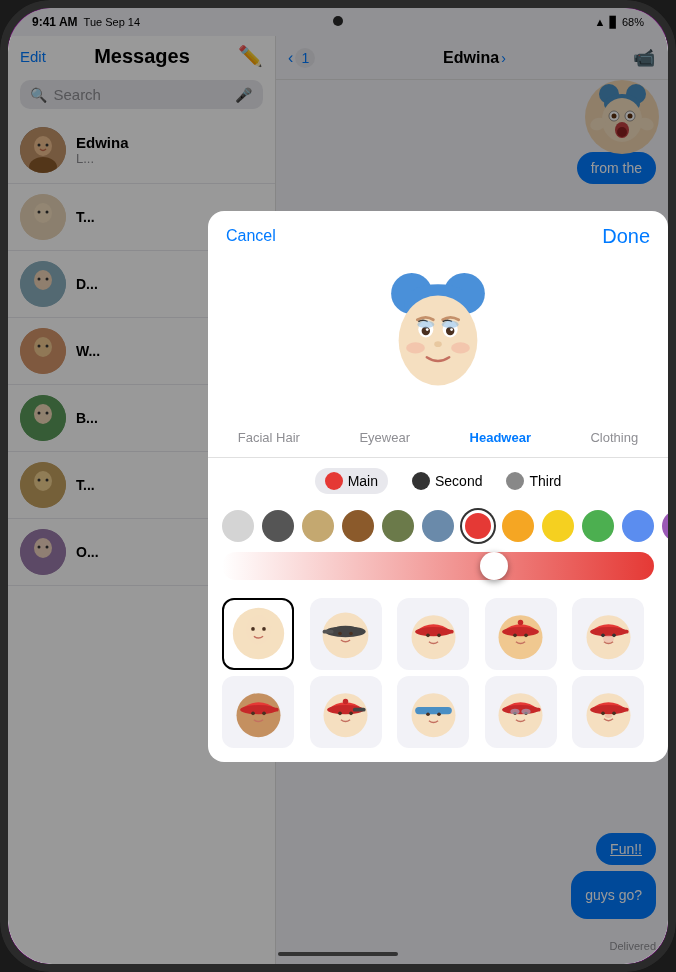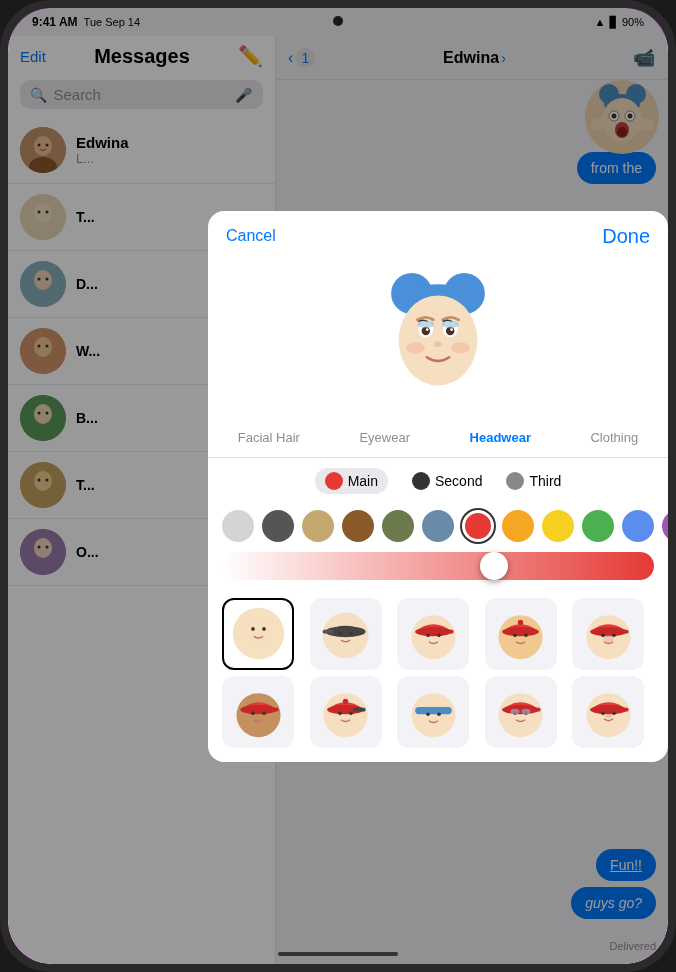--- a/index.html
+++ b/index.html
@@ -385,21 +385,21 @@
   <div class="screen">
 
     <div class="status-bar">
       <div style="display:flex;gap:6px;align-items:center;">
         <span class="status-time">9:41 AM</span>
         <span class="status-time" style="font-weight:400;font-size:11px;">Tue Sep 14</span>
       </div>
       <div class="status-right">
         <span>▲</span>
         <span>▊</span>
-        <span style="font-size:11px;">90%</span>
+        <span style="font-size:11px;">68%</span>
       </div>
     </div>
 
     <div class="top-camera"></div>
 
     <div class="main-layout">
 
       <div class="sidebar">
         <div class="sidebar-header">
           <span class="sidebar-edit">Edit</span>
@@ -552,21 +552,21 @@
               <ellipse cx="13" cy="44" rx="8" ry="6" fill="#f5dfc0" transform="rotate(-20,13,44)"></ellipse>
               <ellipse cx="61" cy="44" rx="8" ry="6" fill="#f5dfc0" transform="rotate(20,61,44)"></ellipse>
             </svg>
           </div>
 
           <div style="margin-top:60px;align-self:flex-end;background:#007aff;color:#fff;border-radius:16px;padding:8px 14px;font-size:14px;max-width:60%;">
             from the
           </div>
           <div style="display:flex;flex-direction:column;align-items:flex-end;gap:6px;margin-top:auto;">
             <div style="background:#007aff;color:#fff;border-radius:16px;padding:8px 14px;font-size:14px;text-decoration:underline;">Fun!!</div>
-            <div style="background:#007aff;color:#fff;border-radius:16px;padding:8px 14px;font-size:14px;font-style:italic;">guys go?</div>
+            <div style="background:#007aff;color:#fff;border-radius:16px;padding:16px 14px;font-size:14px;">guys go?</div>
           </div>
           <div class="delivered-text">Delivered</div>
         </div>
       </div>
     </div>
 
     <div class="modal-overlay">
       <div class="modal">
 
         <div class="modal-top">

